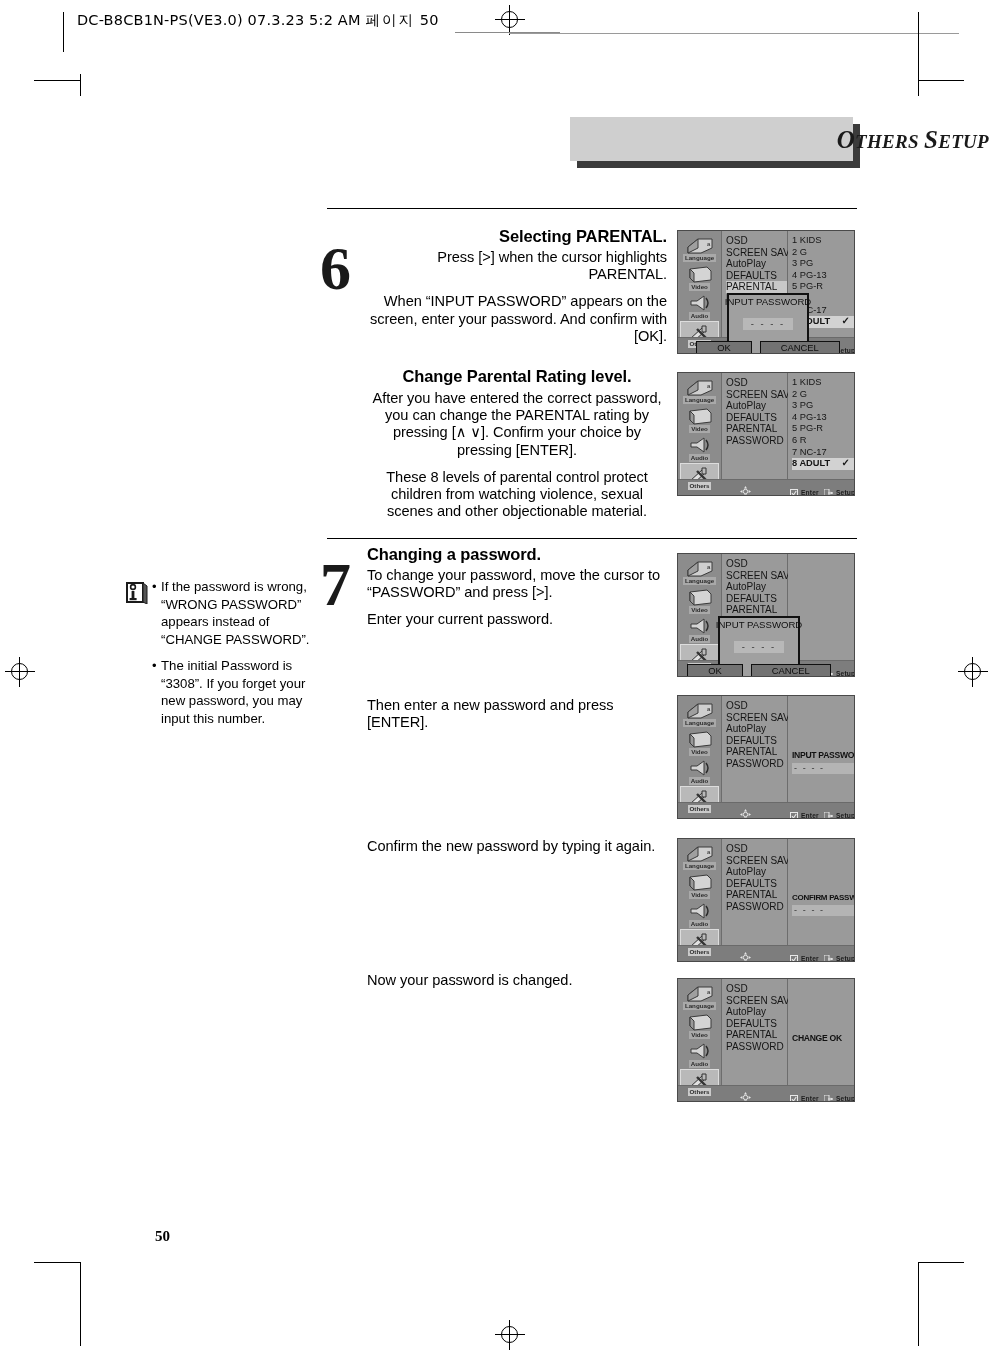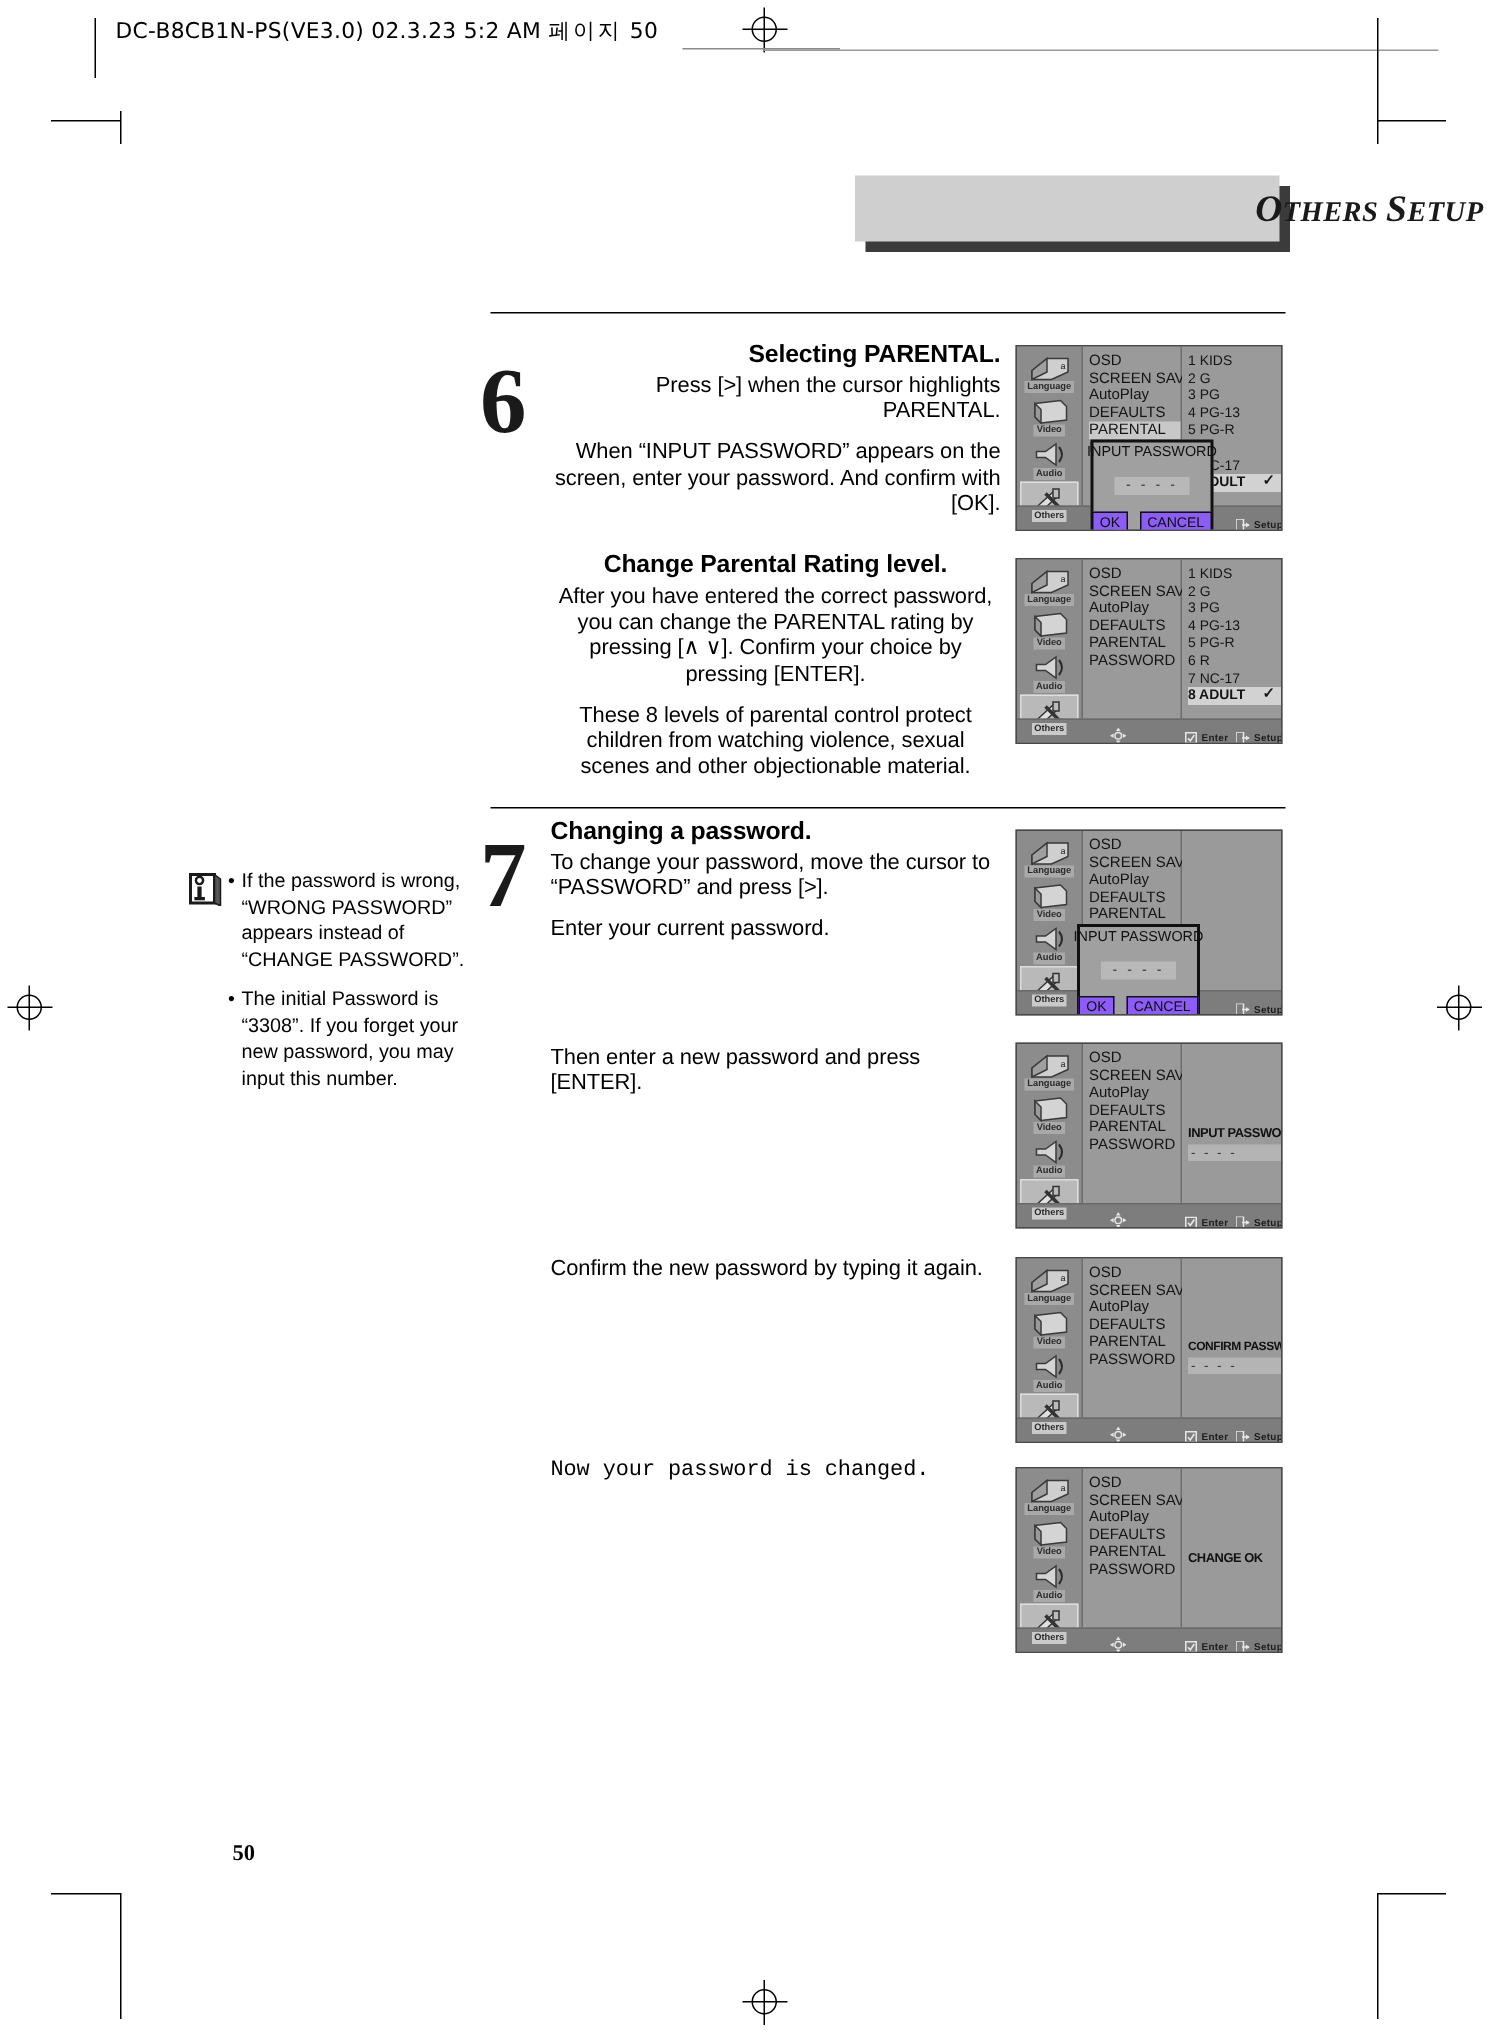--- a/index.html
+++ b/index.html
@@ -162,22 +162,22 @@
     display:flex; flex-direction:column; align-items:center;
   }
   .pw-title { font-size:9.6px; font-weight:normal; color:#101010; margin-top:1px; white-space:nowrap; }
   .pw-field {
     width:50px; height:12px; background:#b8b8b8; margin-top:11px;
     font-size:9.5px; letter-spacing:2px; color:#2f2f2f;
     text-align:center; line-height:12px;
   }
   .pw-btns { display:flex; gap:8px; margin-top:11px; }
   .pw-btn {
-    border:1.6px solid #101010; background:#8b5cf6;
-    font-size:9.4px; padding:0 4px; line-height:12px; color:#0d0d0d;
+    border:1.6px solid #101010; background:#737373;
+    font-size:9.4px; padding:0 20px; line-height:12px; color:#0d0d0d;
   }
 </style>
 </head>
 <body>
 
 <div class="reg-mark" style="left:495px; top:5px;">
   <div class="v"></div>
     <div class="h"></div>
     <div class="c"></div>
 </div>
@@ -204,21 +204,21 @@
 <div class="crop" style="left:34px; top:80px; width:46px; height:1px;"></div>
 <div class="crop" style="left:918px; top:12px; width:1px; height:84px;"></div>
 <div class="crop" style="left:918px; top:80px; width:46px; height:1px;"></div>
 <div class="crop" style="left:80px; top:1262px; width:1px; height:84px;"></div>
 <div class="crop" style="left:34px; top:1262px; width:46px; height:1px;"></div>
 <div class="crop" style="left:918px; top:1262px; width:1px; height:84px;"></div>
 <div class="crop" style="left:918px; top:1262px; width:46px; height:1px;"></div>
 
 <div class="slug-vline"></div>
 <div class="slug">
-  <span>DC-B8CB1N-PS(VE3.0)  02.3.23 5:2 AM</span>
+  <span>DC-B8CB1N-PS(VE3.0)  07.3.23 5:2 AM</span>
   <span class="kr">페이지</span>
   <span>50</span>
 </div>
 <div class="slug-underline"></div>
 
 <div class="banner-shadow"></div>
 <div class="banner"></div>
 <div class="banner-title">
   <span class="cap">O</span><span>THERS </span><span class="cap">S</span><span>ETUP</span>
 </div>
@@ -239,21 +239,21 @@
 </div>
 
 <div class="stepnum" style="left:320px; top:553px;">7</div>
 <div class="stepbody" style="left:367px; top:545px;">
   <div class="steptitle">Changing a password.</div>
   <p class="steptext">To change your password, move the cursor to “PASSWORD” and press [&gt;].</p>
   <p class="steptext">Enter your current password.</p>
 </div>
 <p class="steptext" style="position:absolute; left:367px; top:697px; width:290px;">Then enter a new password and press [ENTER].</p>
 <p class="steptext" style="position:absolute; left:367px; top:838px; width:290px;">Confirm the new password by typing it again.</p>
-<p class="steptext" style="position:absolute; left:367px; top:972px; width:290px;font-family:Liberation Mono, monospace;">Now your password is changed.</p>
+<p class="steptext" style="position:absolute; left:367px; top:972px; width:290px;">Now your password is changed.</p>
 
 <div class="note">
   <span class="note-icon">
     <svg width="22" height="24" viewBox="0 0 22 24">
       <rect x="1" y="3" width="16" height="19" fill="#fff" stroke="#1a1a1a" stroke-width="2"></rect>
       <path d="M17 3 L21 6 L21 24 L17 22 Z" fill="#555" stroke="#1a1a1a" stroke-width="1"></path>
       <circle cx="7" cy="7" r="2.4" fill="#fff" stroke="#1a1a1a" stroke-width="1.6"></circle>
       <rect x="5.6" y="11" width="2.8" height="8" fill="#1a1a1a"></rect>
       <rect x="3.6" y="18" width="7" height="2.2" fill="#1a1a1a"></rect>
     </svg>

